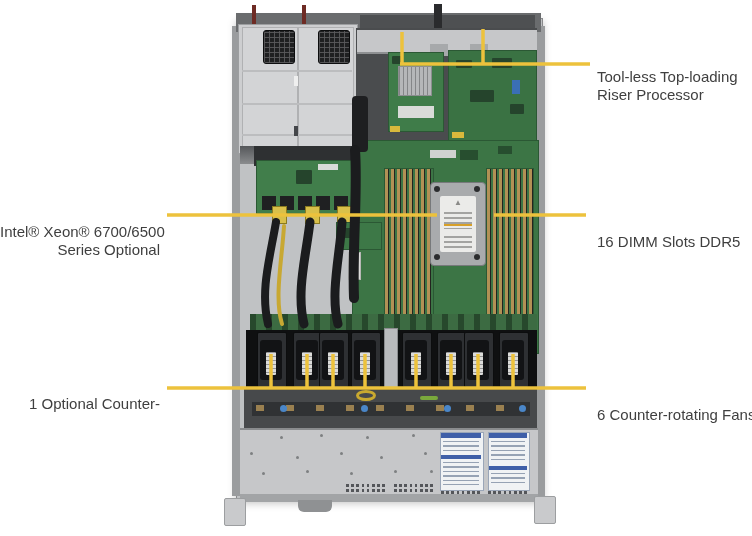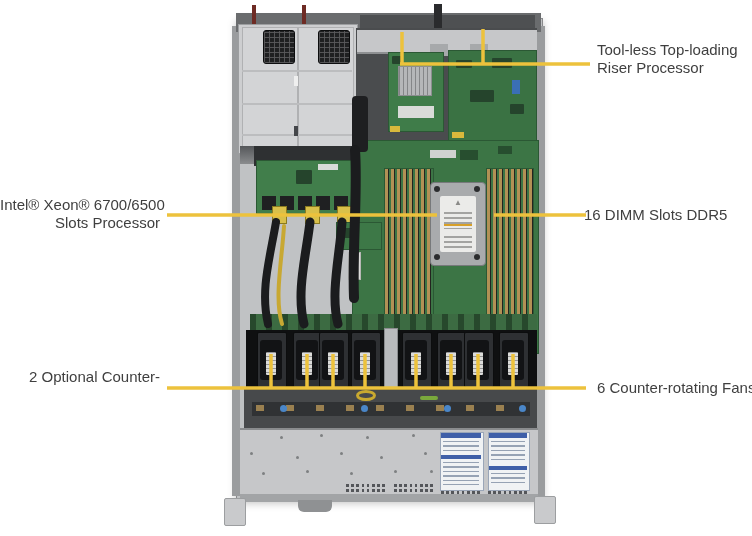--- a/index.html
+++ b/index.html
@@ -4,21 +4,21 @@
 <style>
   html,body { margin:0; padding:0; background:#ffffff; }
   #canvas {
     position:relative; width:752px; height:536px; background:#ffffff;
     font-family:"Liberation Sans", sans-serif; overflow:hidden;
     --label-color:#3f3f3f;
   }
   .part { position:absolute; }
   .label {
     position:absolute; font-size:15px; line-height:17.5px;
-    color:var(--label-color); white-space:nowrap;
+    color:var(--label-color); white-space:nowrap;margin-top:27px;
   }
   .label.right { text-align:right; }
   .overlay { position:absolute; left:0; top:0; z-index:40; }
 
   
   .rail { background:#9a9c9e; }
   .seam { background:#bcbdbf; height:2px; }
   .mesh {
     background:#1f2021 ;
     background-image:repeating-linear-gradient(0deg,rgba(90,90,92,.9) 0 1px,transparent 1px 5px),
@@ -216,21 +216,21 @@
       <path id="fan-drops" d="M271,354 V388 M307,354 V388 M333,354 V388 M365,354 V388 M416,354 V388 M451,354 V388 M478,354 V388 M513,354 V388"></path>
     </g>
   </svg>
 
   <div class="label" style="left:597px;top:41px;">
     <div>Tool-less Top-loading</div>
     <div>Riser Processor</div>
   </div>
   <div class="label right" style="left:0;top:196px;width:160px;">
     <div>Intel® Xeon® 6700/6500</div>
-    <div>Slots Processor</div>
+    <div>Series Optional</div>
   </div>
-  <div class="label" style="left:584px;top:206px;">16 DIMM Slots DDR5</div>
+  <div class="label" style="left:597px;top:206px;">16 DIMM Slots DDR5</div>
   <div class="label right" style="left:0;top:368px;width:160px;">
-    <div>2 Optional Counter-</div>
+    <div>1 Optional Counter-</div>
   </div>
   <div class="label" style="left:597px;top:379px;">6 Counter-rotating Fans</div>
 
 </div>
 
 </body></html>

